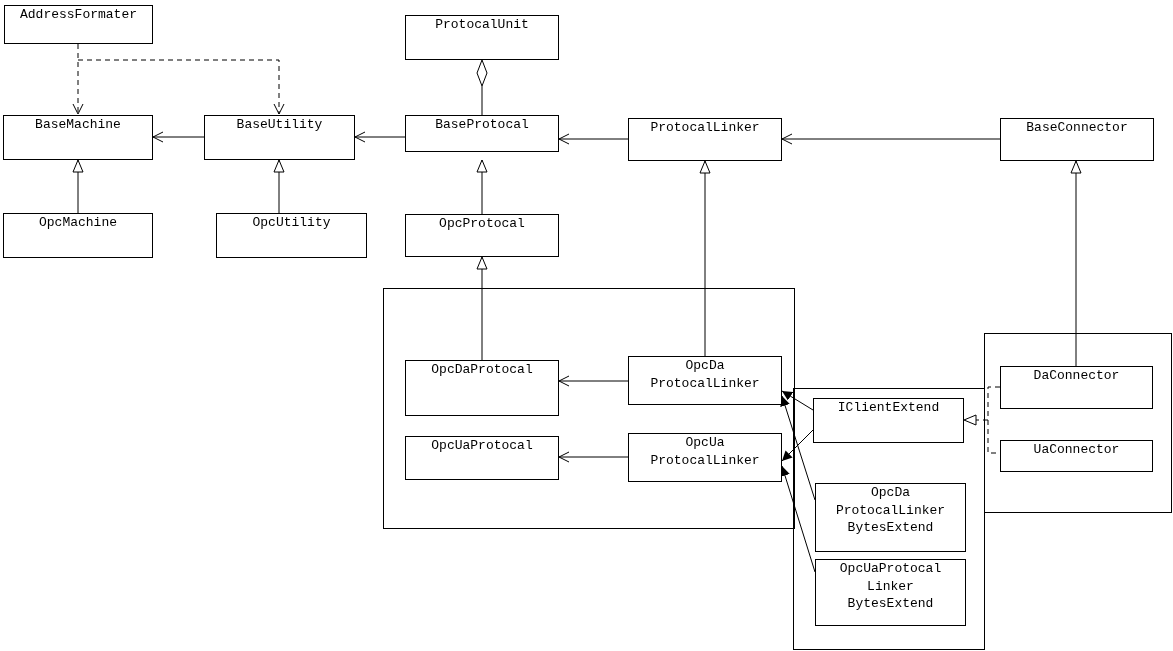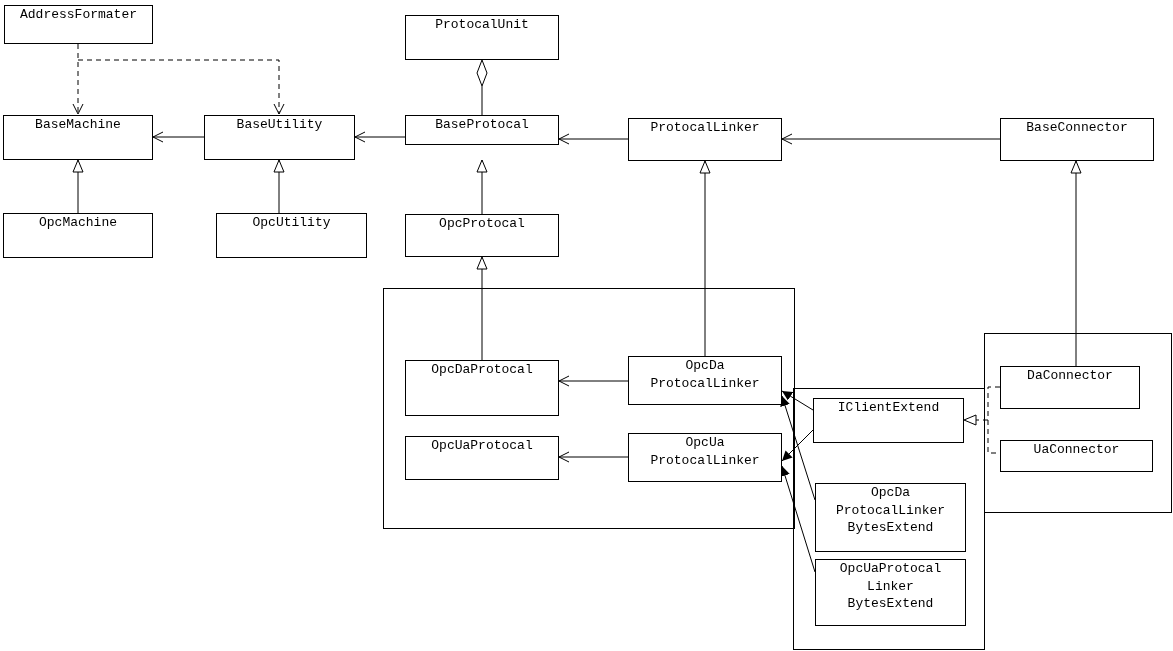--- a/index.html
+++ b/index.html
@@ -163,21 +163,21 @@
   </div>
 
   <div class="node" style="left:405px;top:15px;width:154px;height:45px">
     <span>ProtocalUnit</span>
   </div>
 
   <div class="node" style="left:204px;top:115px;width:151px;height:45px">
     <span>BaseUtility</span>
   </div>
 
-  <div class="node" style="left:405px;top:115px;width:154px;height:30px">
+  <div class="node" style="left:405px;top:115px;width:154px;height:37px">
     <span>BaseProtocal</span>
   </div>
 
   <div class="node" style="left:628px;top:118px;width:154px;height:43px">
     <span>ProtocalLinker</span>
   </div>
 
   <div class="node" style="left:1000px;top:118px;width:154px;height:43px">
     <span>BaseConnector</span>
   </div>
@@ -209,21 +209,21 @@
 
   <div class="node" style="left:628px;top:433px;width:154px;height:49px">
     <span>OpcUa</span>
     <span>ProtocalLinker</span>
   </div>
 
   <div class="node" style="left:813px;top:398px;width:151px;height:45px">
     <span>IClientExtend</span>
   </div>
 
-  <div class="node" style="left:1000px;top:366px;width:140px;height:43px">
+  <div class="node" style="left:1000px;top:366px;width:153px;height:43px">
     <span>DaConnector</span>
   </div>
 
   <div class="node" style="left:1000px;top:440px;width:153px;height:32px">
     <span>UaConnector</span>
   </div>
 
   <div class="node" style="left:815px;top:483px;width:151px;height:69px">
     <span>OpcDa</span>
     <span>ProtocalLinker</span>

